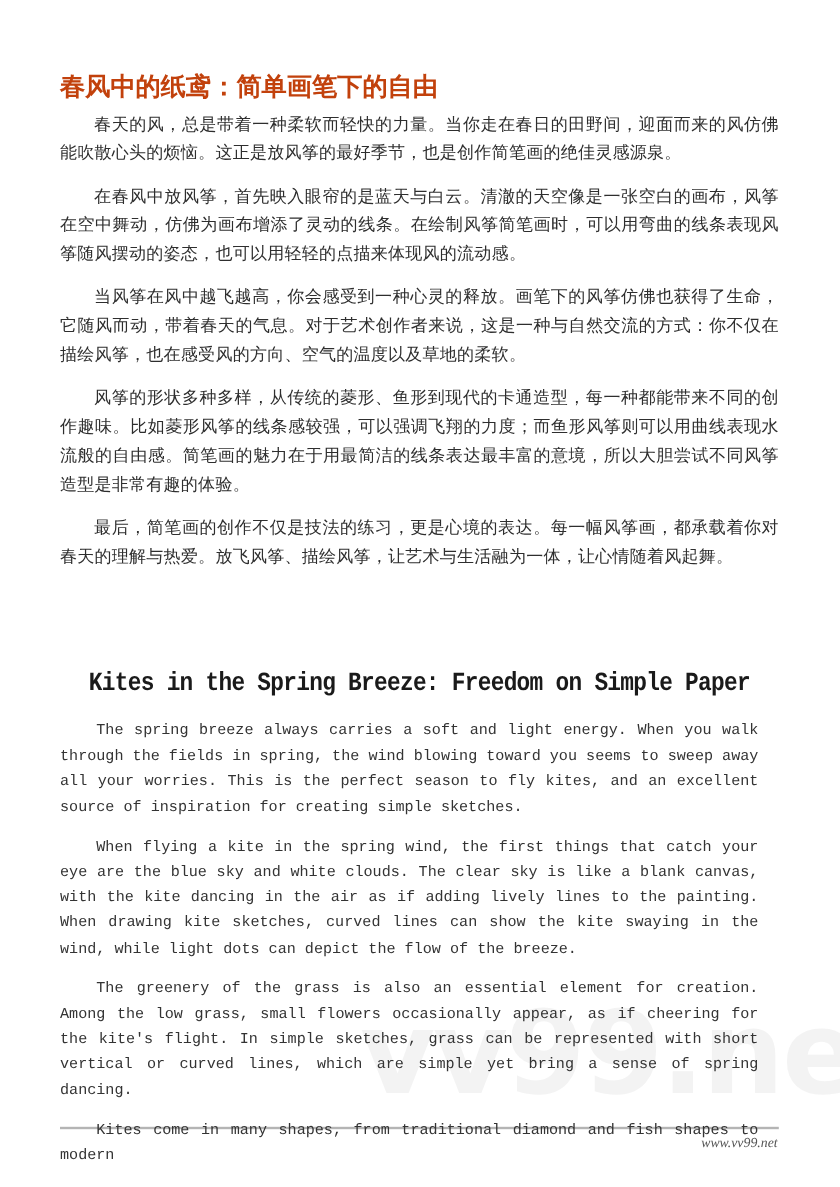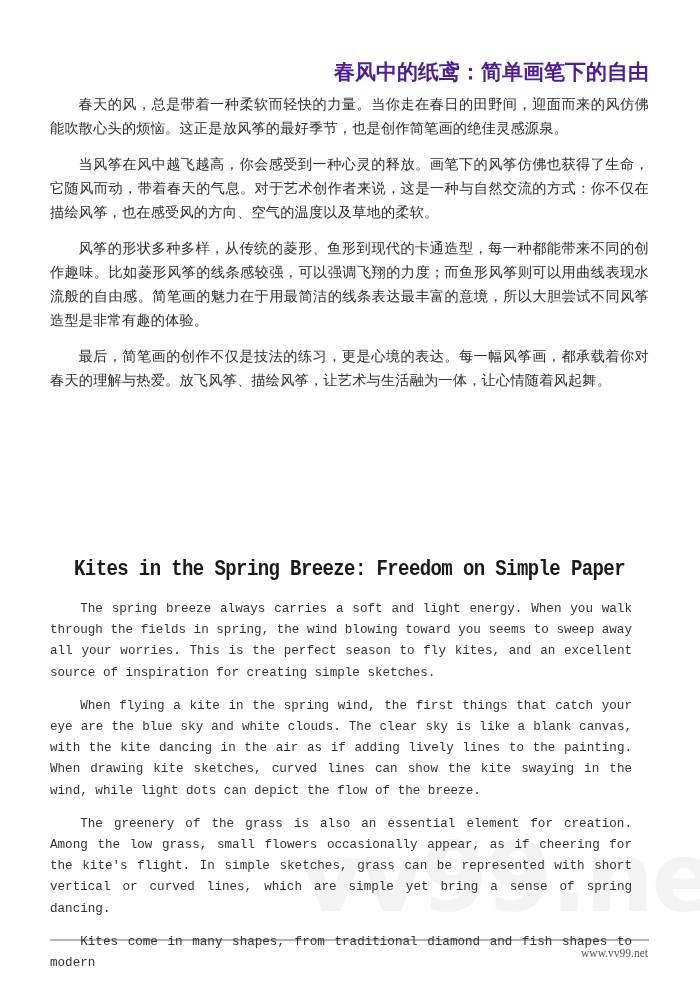--- a/index.html
+++ b/index.html
@@ -18,26 +18,26 @@
       left: 50px;
       top: 0;
       width: 599px;
       height: 989px;
     }
     .zh-title {
       position: absolute;
       left: 0;
       top: 56px;
       width: 599px;
-      text-align: right;
+      text-align: left;
       font-family: "DejaVu Sans", sans-serif;
       font-weight: bold;
       font-size: 21px;
       line-height: 32px;
-      color: #4c1d95;
+      color: #c2410c;
       margin: 0;
     }
     .zh-body {
       position: absolute;
       left: 0;
       top: 92px;
       width: 599px;
     }
     .zh-body p {
       margin: 0 0 12px 0;
@@ -100,38 +100,40 @@
       top: 939px;
       width: 599px;
       height: 0;
       border-top: 2px solid #b4b4b4;
     }
     .footer-site {
       position: absolute;
       right: 52px;
       top: 946px;
       font-family: "Liberation Serif", serif;
+      font-style: italic;
       font-size: 11.5px;
       line-height: 14px;
       color: #555555;
       text-align: center;
     }
     .content-layer { position: relative; z-index: 1; }
   </style>
 </head>
 <body>
 
 <div class="watermark">vv99.net</div>
 
 <div class="page content-layer">
 
   <h1 class="zh-title">春风中的纸鸢：简单画笔下的自由</h1>
 
   <div class="zh-body">
     <p>春天的风，总是带着一种柔软而轻快的力量。当你走在春日的田野间，迎面而来的风仿佛能吹散心头的烦恼。这正是放风筝的最好季节，也是创作简笔画的绝佳灵感源泉。</p>
+    <p>在春风中放风筝，首先映入眼帘的是蓝天与白云。清澈的天空像是一张空白的画布，风筝在空中舞动，仿佛为画布增添了灵动的线条。在绘制风筝简笔画时，可以用弯曲的线条表现风筝随风摆动的姿态，也可以用轻轻的点描来体现风的流动感。</p>
     <p>当风筝在风中越飞越高，你会感受到一种心灵的释放。画笔下的风筝仿佛也获得了生命，它随风而动，带着春天的气息。对于艺术创作者来说，这是一种与自然交流的方式：你不仅在描绘风筝，也在感受风的方向、空气的温度以及草地的柔软。</p>
     <p>风筝的形状多种多样，从传统的菱形、鱼形到现代的卡通造型，每一种都能带来不同的创作趣味。比如菱形风筝的线条感较强，可以强调飞翔的力度；而鱼形风筝则可以用曲线表现水流般的自由感。简笔画的魅力在于用最简洁的线条表达最丰富的意境，所以大胆尝试不同风筝造型是非常有趣的体验。</p>
     <p>最后，简笔画的创作不仅是技法的练习，更是心境的表达。每一幅风筝画，都承载着你对春天的理解与热爱。放飞风筝、描绘风筝，让艺术与生活融为一体，让心情随着风起舞。</p>
   </div>
 
   <h2 class="en-title">Kites in the Spring Breeze: Freedom on Simple Paper</h2>
 
   <div class="en-body">
     <p>The spring breeze always carries a soft and light energy. When you walk through the fields in spring, the wind blowing toward you seems to sweep away all your worries. This is the perfect season to fly kites, and an excellent source of inspiration for creating simple sketches.</p>
     <p>When flying a kite in the spring wind, the first things that catch your eye are the blue sky and white clouds. The clear sky is like a blank canvas, with the kite dancing in the air as if adding lively lines to the painting. When drawing kite sketches, curved lines can show the kite swaying in the wind, while light dots can depict the flow of the breeze.</p>

